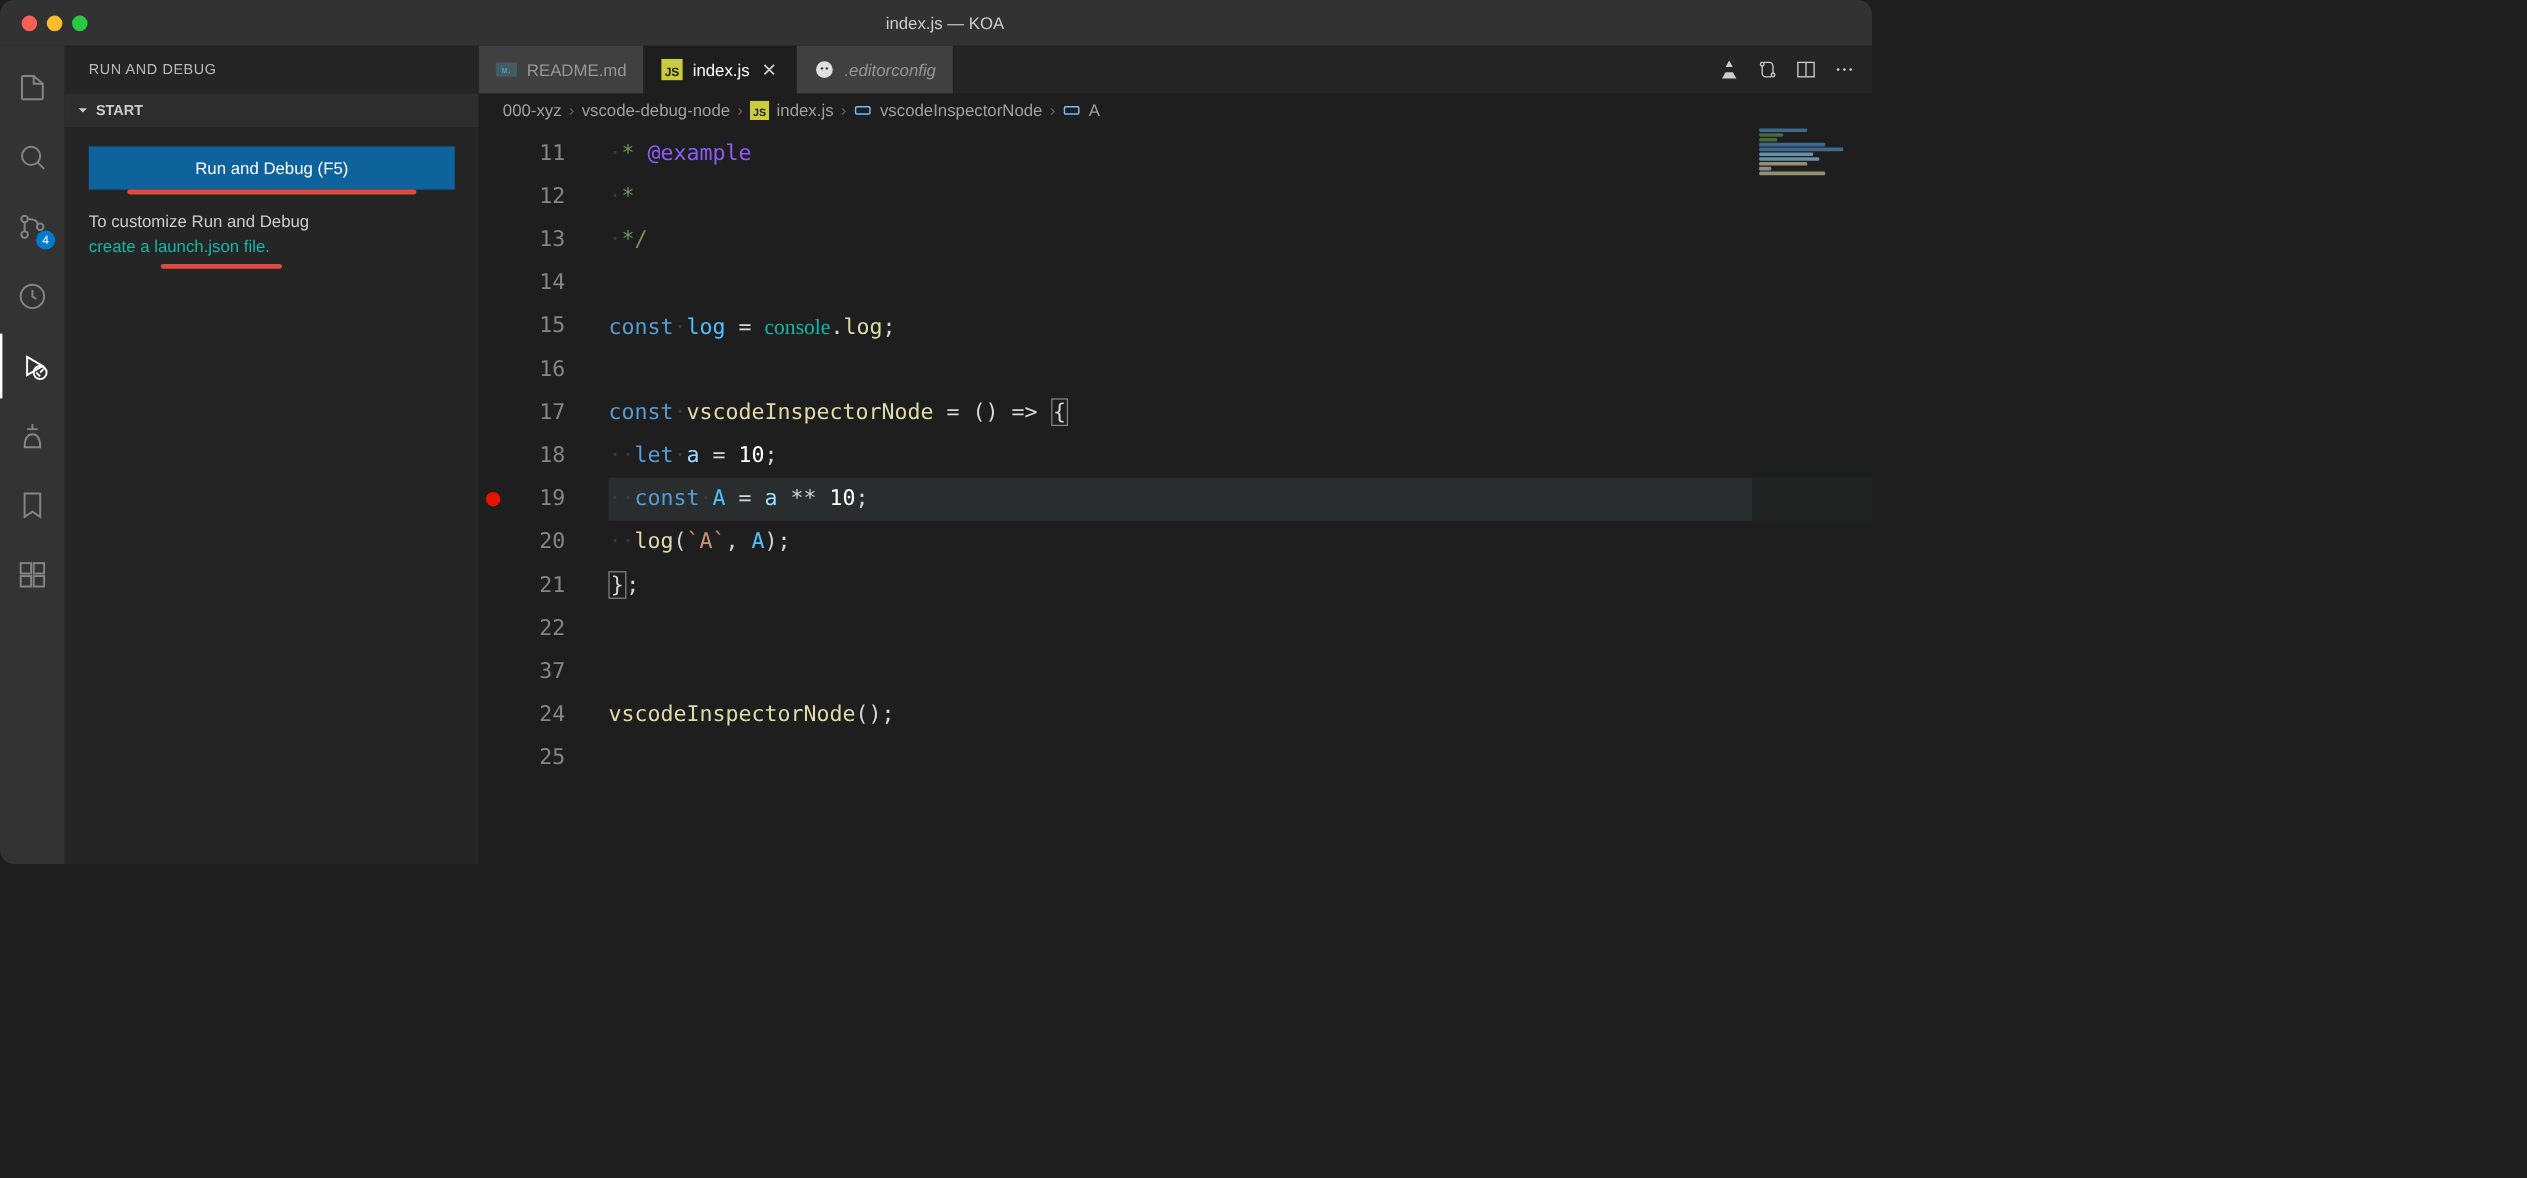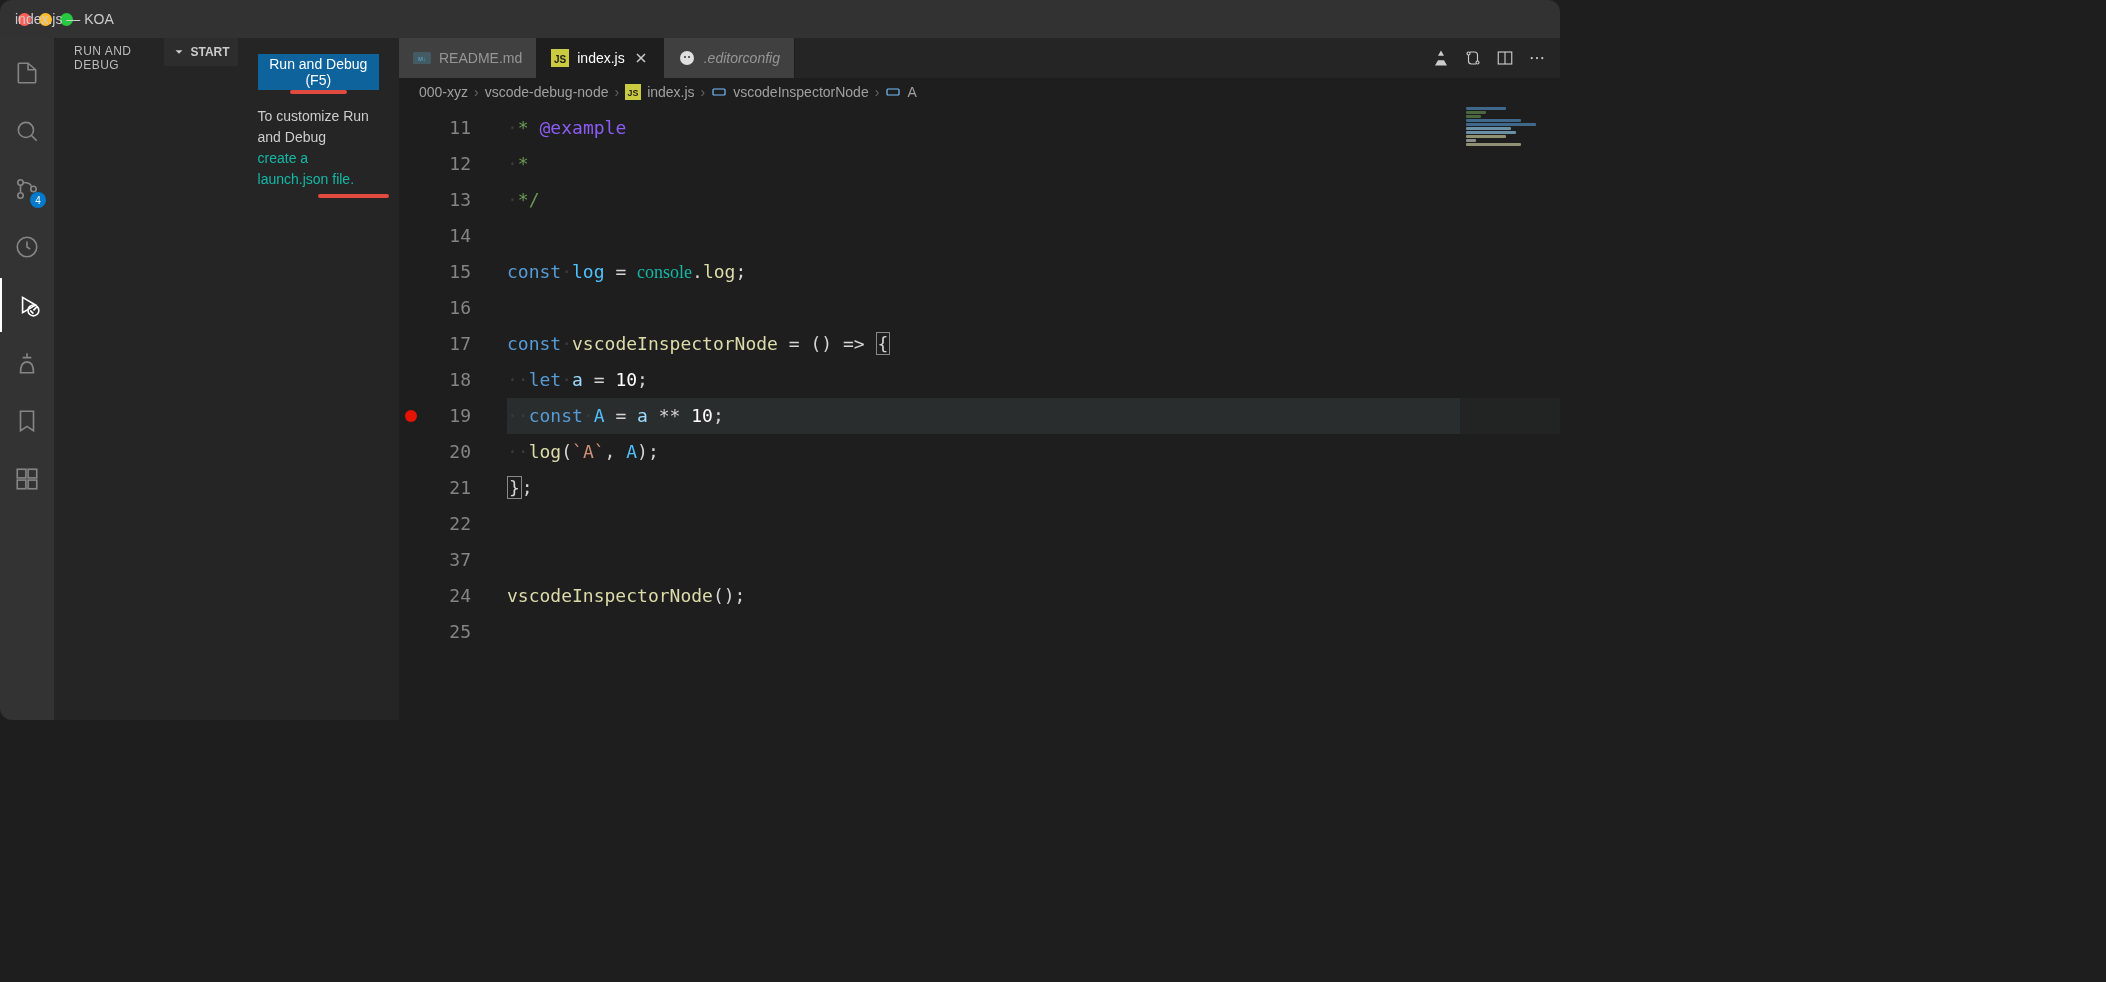--- a/index.html
+++ b/index.html
@@ -20,21 +20,21 @@
   display: flex;
   align-items: center;
   position: relative;
 }
 .traffic-lights { display: flex; gap: 8px; padding-left: 18px; }
 .tl { width: 13px; height: 13px; border-radius: 50%; }
 .tl.red { background: #ff5f57; }
 .tl.yellow { background: #febc2e; }
 .tl.green { background: #28c840; }
 .window-title {
-  position: absolute; left: 15px; right: 0; 
+  position: absolute; left: 15px; right: 0; text-align: center;
   font-size: 14px; color: #cccccc; pointer-events: none;
 }
 .body { display: flex; flex: 1; min-height: 0; }
 .activitybar {
   width: 54px; background: #333333;
   display: flex; flex-direction: column; align-items: center;
   padding-top: 8px; gap: 4px;
 }
 .ab-item {
   width: 54px; height: 54px; display: flex; align-items: center; justify-content: center;
@@ -42,21 +42,21 @@
 }
 .ab-item.active { color: #ffffff; border-left: 2px solid #fff; }
 .ab-item svg { width: 26px; height: 26px; }
 .ab-badge {
   position: absolute; bottom: 8px; right: 8px;
   background: #007acc; color: #fff; font-size: 10px;
   min-width: 16px; height: 16px; border-radius: 8px;
   display: flex; align-items: center; justify-content: center; padding: 0 4px;
 }
 .sidebar {
-  width: 345px; background: #252526; display: flex; flex-direction: row;
+  width: 345px; background: #252526; display: flex; flex-direction: column;
 }
 .sidebar-title {
   height: 40px; display: flex; align-items: center; padding: 0 20px;
   font-size: 12px; letter-spacing: 0.5px; color: #bbbbbb;
 }
 .sidebar-section-header {
   height: 28px; display: flex; align-items: center; padding: 0 8px;
   font-size: 12px; font-weight: 600; color: #cccccc; background: #2d2d2d;
   cursor: pointer; gap: 4px;
 }

